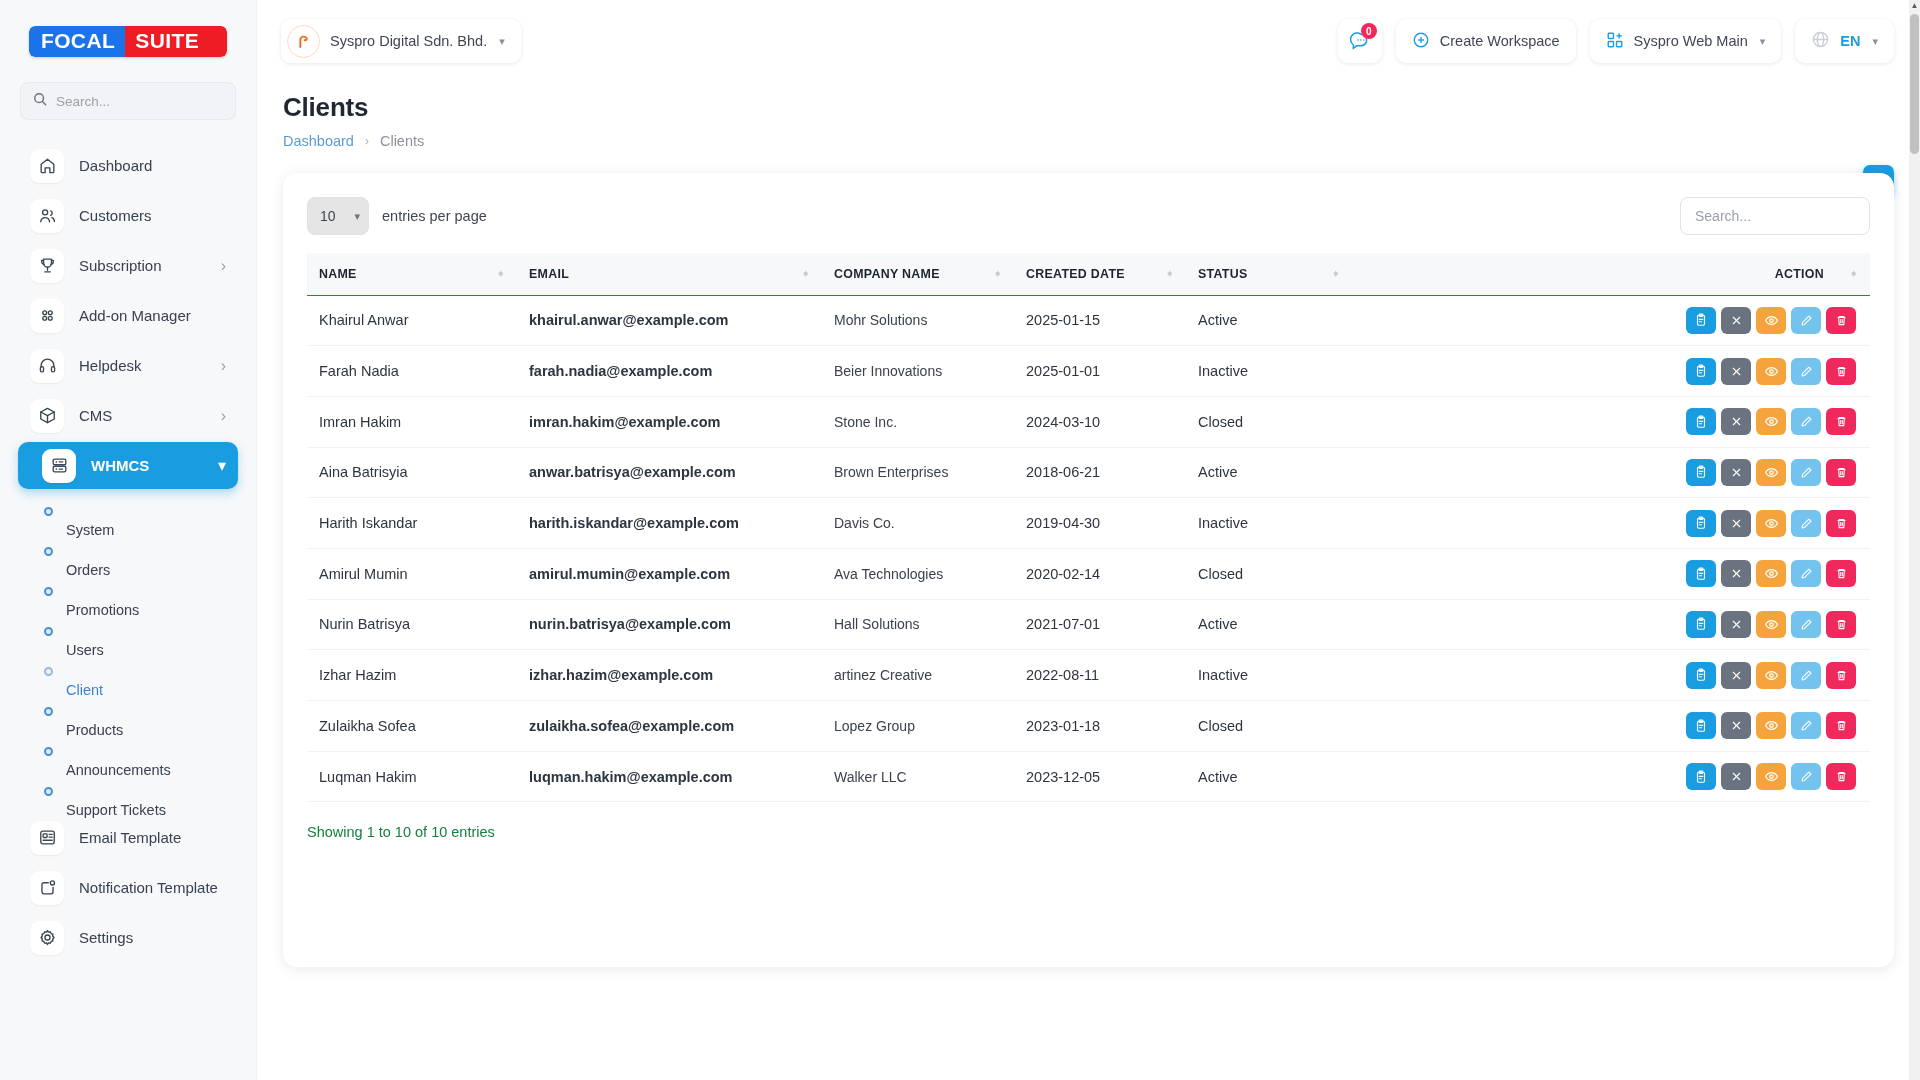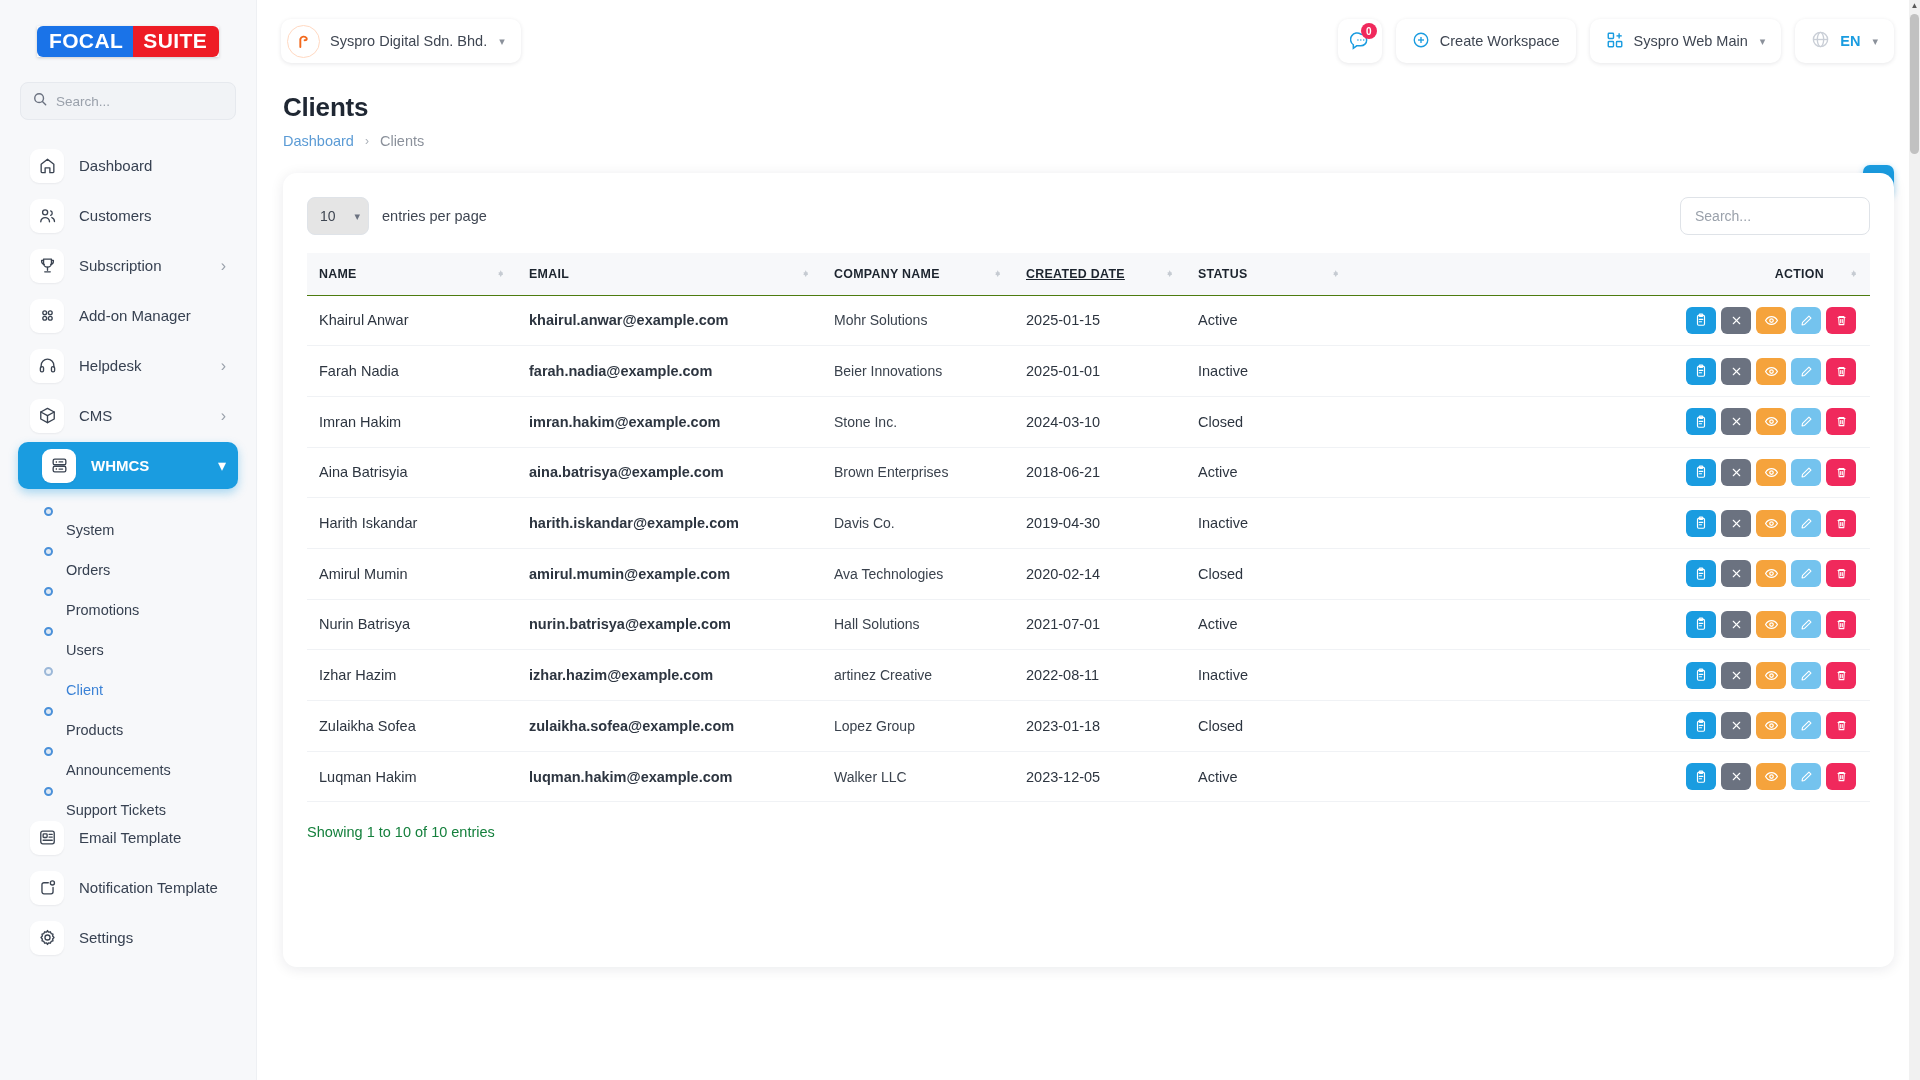--- a/index.html
+++ b/index.html
@@ -14,26 +14,26 @@
 
   
   #sidebar {
     position:absolute; left:0; top:0; width:257px; height:1080px;
     background:#f7f8fa;
     border-right:1px solid #eef0f3;
     overflow:hidden;
   }
   #logo-wrap { height:82px; display:flex; align-items:center; justify-content:center; }
   .logo {
-    display:flex; border-radius:0; overflow:hidden;
+    display:flex; border-radius:6px; overflow:hidden;
     font-weight:bold; font-size:21px; letter-spacing:.4px;
     box-shadow:0 1px 3px rgba(0,0,0,.18);
   }
   .logo .l-focal { background:#1a73e8; color:#fff; padding:3px 10px 4px 12px; border-radius:6px 0 0 6px; }
-  .logo .l-suite { background:#ee1c25; color:#fff; padding:3px 12px 4px 10px; border-radius:0 6px 6px 0; }
+  .logo .l-suite { background:#ee1c25; color:#fff; padding:3px 28px 4px 10px; border-radius:0 6px 6px 0; }
 
   #side-search {
     margin:0 20px 22px 20px; height:38px;
     background:#f1f3f6; border:1px solid #e6e9ee; border-radius:8px;
     display:flex; align-items:center; padding:0 12px; gap:9px;
   }
   #side-search input {
     border:none; background:transparent; outline:none; font-size:13.5px;
     color:#6b7280; font-family:"Liberation Sans", sans-serif; width:100%;
   }
@@ -146,21 +146,21 @@
     position:relative; white-space:nowrap;
   }
   thead th .sorter {
     position:absolute; right:12px; top:50%; transform:translateY(-50%);
     display:flex; flex-direction:column; gap:2px; line-height:0;
   }
   .sorter span { font-size:8px; color:#c6cbd2; }
   th.c-name   { width:210px; }
   th.c-email  { width:305px; }
   th.c-company{ width:192px; }
-  th.c-date   { width:172px;text-decoration:underline; }
+  th.c-date   { width:172px; }
   th.c-status { width:166px; }
   th.c-action { text-align:right; padding-right:46px; }
 
   tbody td {
     height:50.7px; padding:0 12px; font-size:14.5px; color:#2d3540;
     border-bottom:1px solid #f0f2f5; vertical-align:middle;
     overflow:hidden; white-space:nowrap;
   }
   tbody td.email { font-weight:bold; }
   tbody td.company { font-size:14px; color:#3a424d; }
@@ -576,21 +576,21 @@
                   <path d="M5.5 6.5h13"></path>
                   <path d="M7.5 6.5V4.6h9v1.9"></path>
                   <path d="M6.8 6.5l.9 13.1h8.6l.9-13.1"></path>
                   <line x1="10.5" y1="10" x2="10.5" y2="16"></line>
                   <line x1="13.5" y1="10" x2="13.5" y2="16"></line>
                 </svg>
               </button></td>
           </tr>
           <tr>
             <td>Aina Batrisyia</td>
-            <td class="email">aina.batrisya@example.com</td>
+            <td class="email">anwar.batrisya@example.com</td>
             <td class="company">Brown Enterprises</td>
             <td>2018-06-21</td>
             <td>Active</td>
             <td class="actions"><button class="act act-copy">
                 <svg width="14" height="14" viewBox="0 0 24 24" fill="none" stroke="#ffffff" stroke-width="2" stroke-linecap="round" stroke-linejoin="round">
                   <rect x="6" y="4" width="12" height="17" rx="2"></rect>
                   <rect x="9" y="2" width="6" height="4" rx="1.2"></rect>
                   <line x1="9" y1="11" x2="15" y2="11"></line>
                   <line x1="9" y1="15" x2="13" y2="15"></line>
                 </svg>

